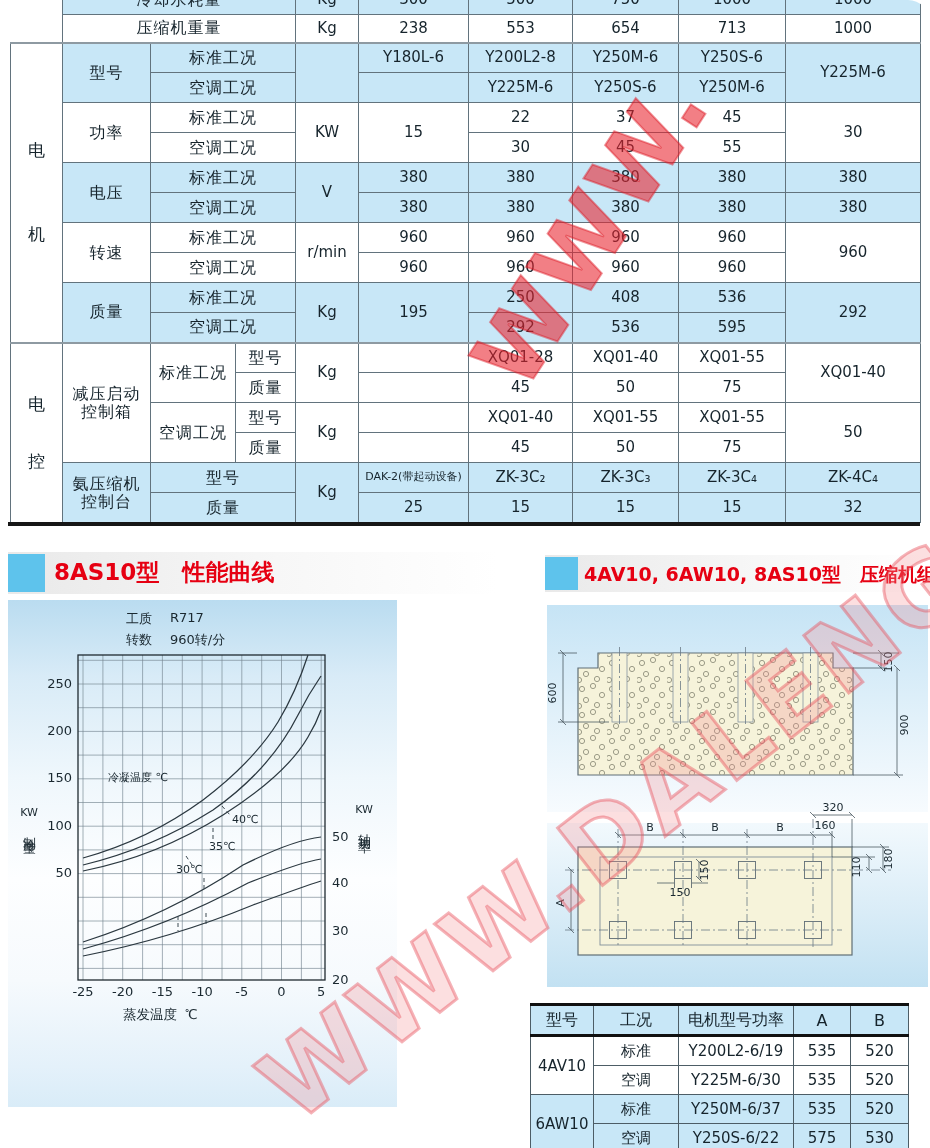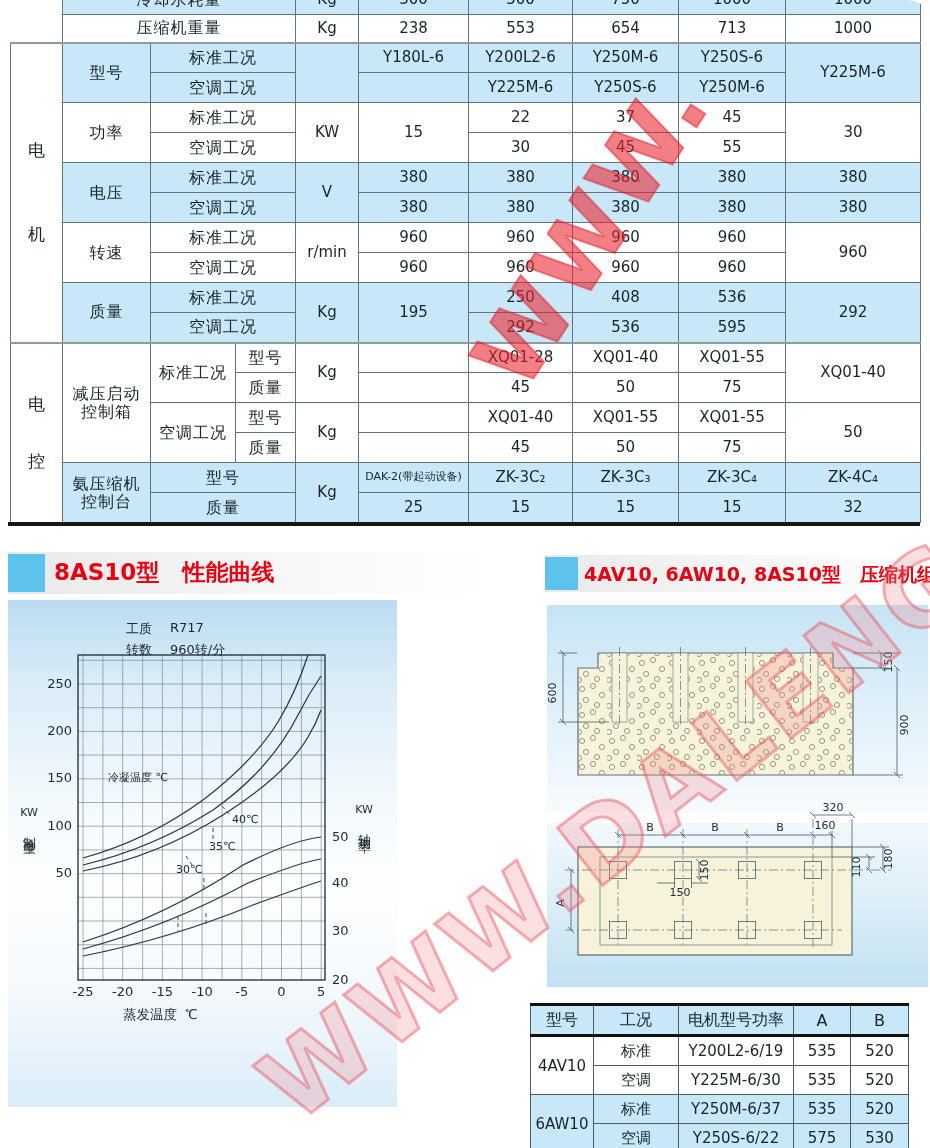--- a/index.html
+++ b/index.html
@@ -34,21 +34,21 @@
   .panel{position:absolute;z-index:1;}
   #chart-panel{left:8px;top:600px;width:389px;height:507px;
     background:linear-gradient(180deg,#badcf0 0%,#d8ebf7 15%,#eff7fc 35%,#fdfeff 55%,#f6fafd 75%,#e4f1fa 92%,#d9ecf8 100%);}
   #found-sec-panel{left:547px;top:605px;width:381px;height:207px;
     background:linear-gradient(180deg,#c6e4f5 0%,#e2f1fa 55%,#f7fbfe 100%);}
   #found-plan-panel{left:547px;top:823px;width:381px;height:164px;
     background:linear-gradient(180deg,#f2f9fd 0%,#d9ecf7 55%,#c2e1f2 100%);}
   svg.overlay{position:absolute;left:0;top:0;}
   #plan-svg{position:absolute;left:547px;top:795px;z-index:2;}
 
-  .cond{position:absolute;left:118px;top:20px;font-size:13px;color:#1a2830;text-align:center;}
+  .cond{position:absolute;left:118px;top:10px;font-size:13px;color:#1a2830;text-align:center;}
   .cond .row{display:flex;gap:18px;margin-bottom:3px;}
   .axis-lab{position:absolute;display:flex;flex-direction:column;align-items:center;gap:7px;color:#1a2830;}
   .axis-lab .u{font-size:11px;}
   .axis-lab .c{writing-mode:vertical-rl;text-orientation:upright;font-size:13px;letter-spacing:3px;}
   .xlab{position:absolute;left:115px;top:406px;width:160px;text-align:left;font-size:13.5px;color:#1a2830;font-family:Liberation Mono, monospace;}
   .note{position:absolute;left:50px;top:431px;font-size:14px;color:#16242c;letter-spacing:.5px;}
 
   
   .btable-wrap{position:absolute;left:530px;top:1003px;z-index:2;}
   table.bt{border-collapse:collapse;table-layout:fixed;text-align:center;color:#16242c;}
@@ -110,21 +110,21 @@
           <td class="grp sepb" rowspan="10">
             <div class="grpbox gap64">
               <span>电</span>
               <span>机</span>
             </div>
           </td>
           <td class="cn" rowspan="2">型号</td>
           <td class="cn" colspan="2">标准工况</td>
           <td rowspan="2"></td>
           <td>Y180L-6</td>
-          <td>Y200L2-6</td>
+          <td>Y200L2-8</td>
           <td>Y250M-6</td>
           <td>Y250S-6</td>
           <td rowspan="2">Y225M-6</td>
         </tr>
         <tr class="blue">
           <td class="cn" colspan="2">空调工况</td>
           <td></td>
           <td>Y225M-6</td>
           <td>Y250S-6</td>
           <td>Y250M-6</td>

